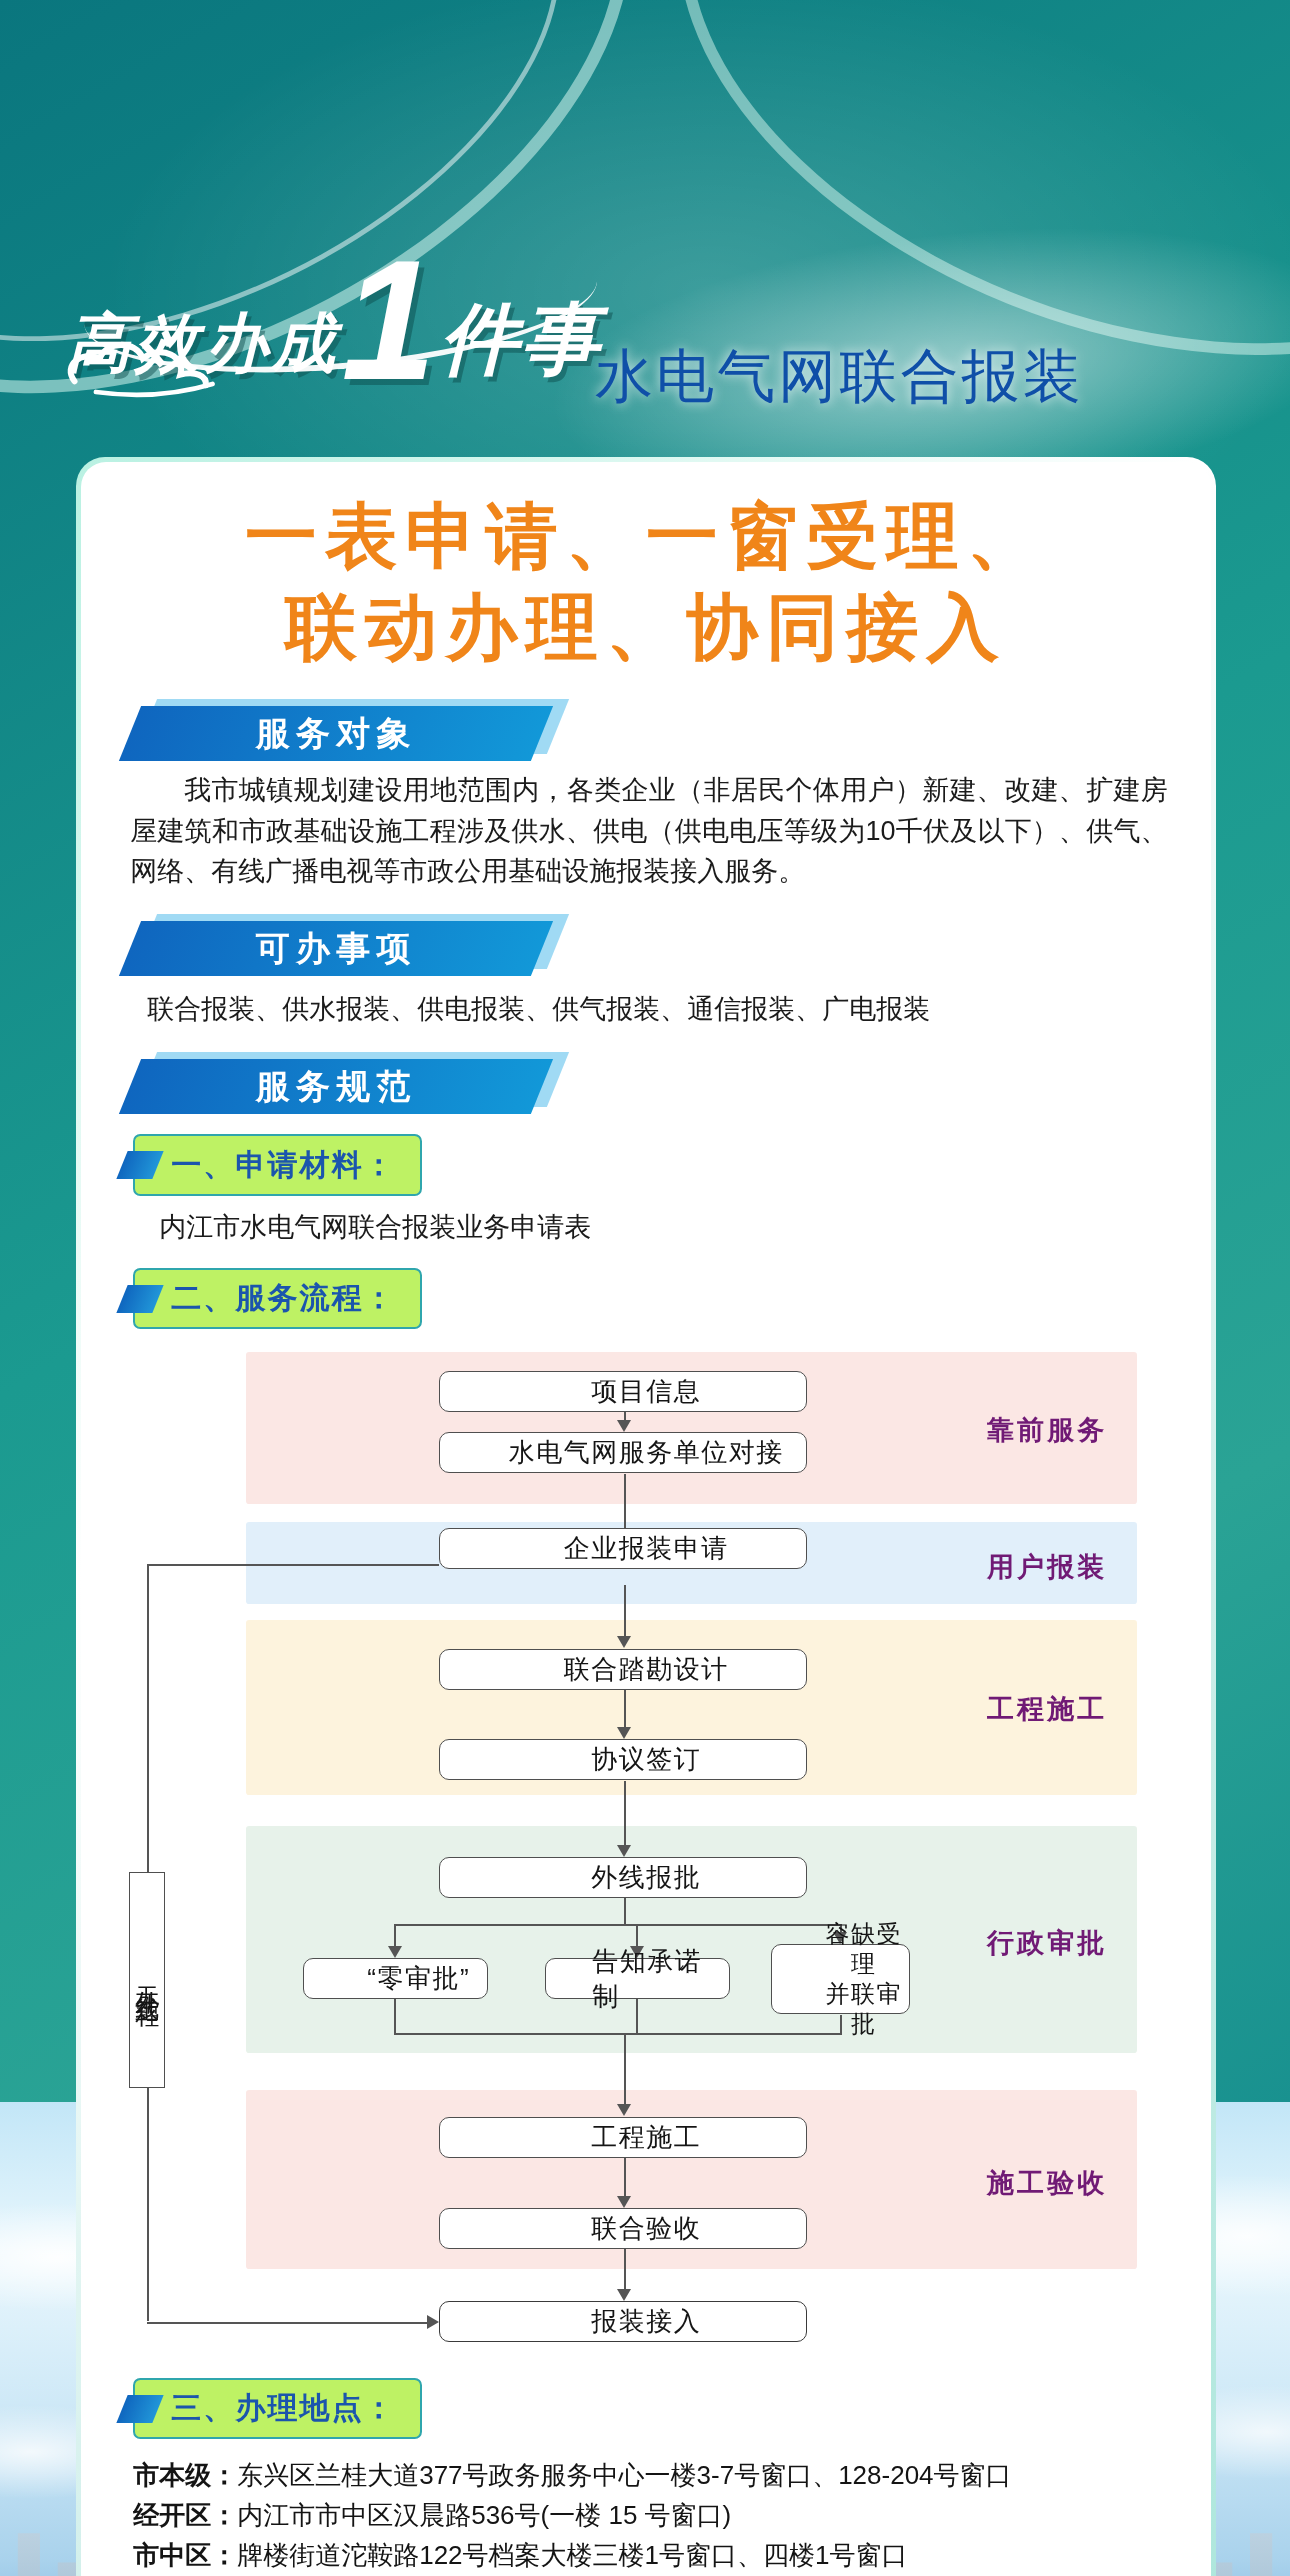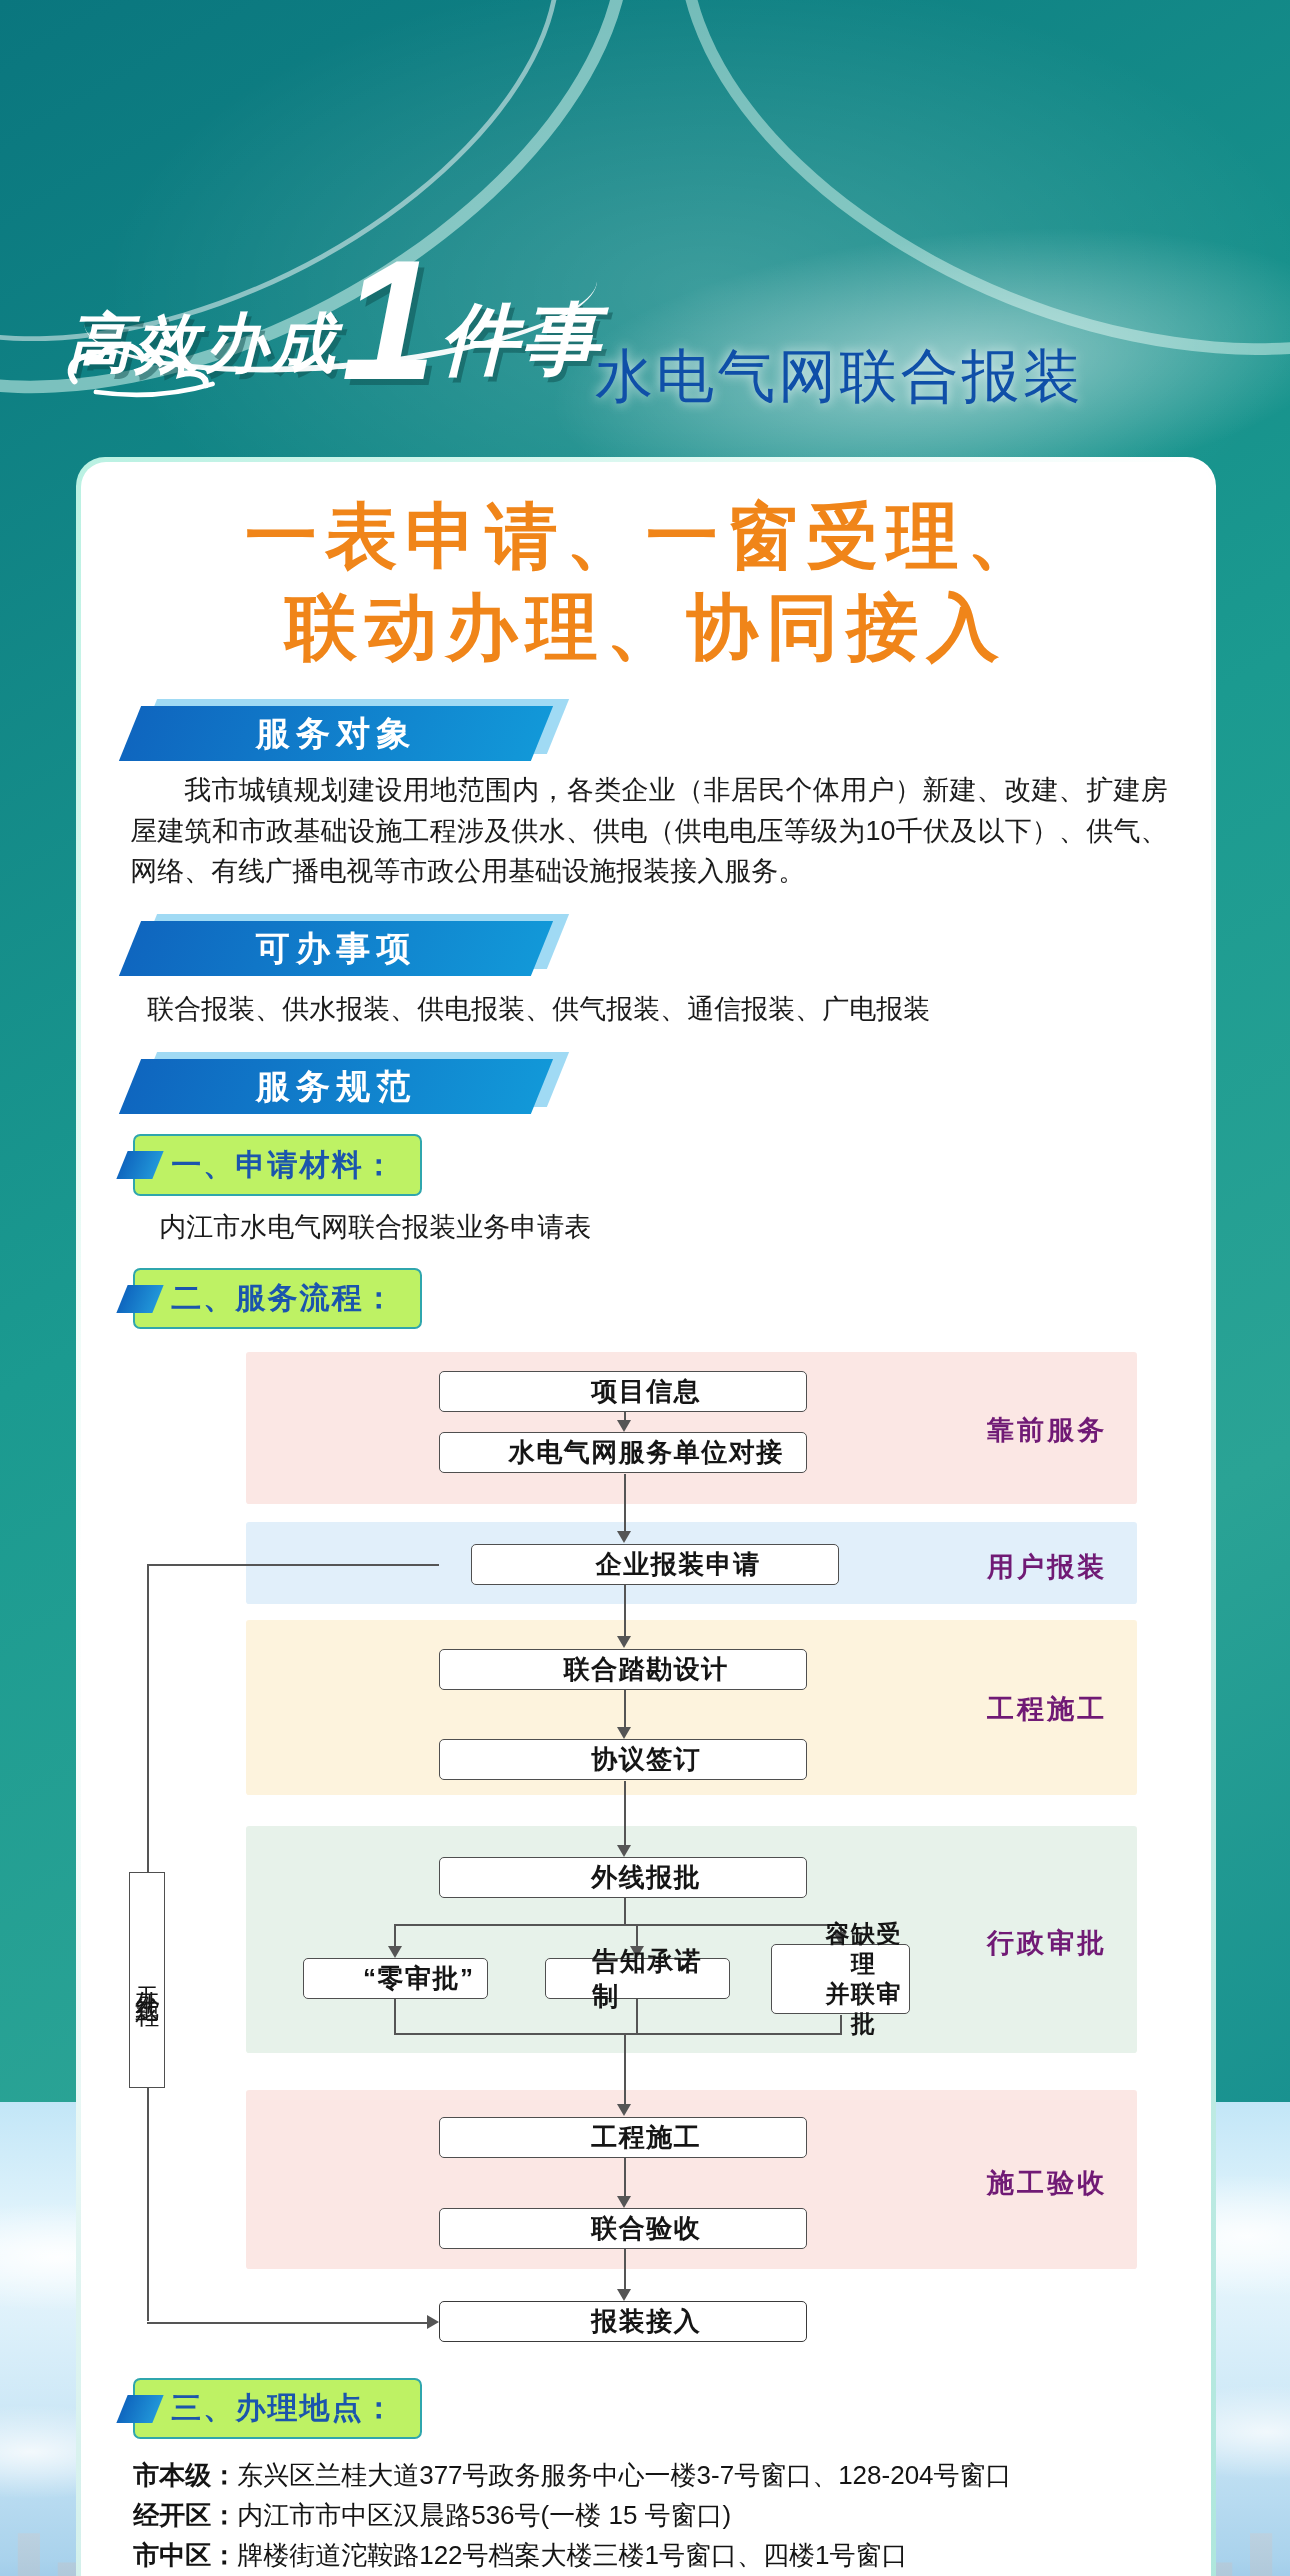--- a/index.html
+++ b/index.html
@@ -80,25 +80,25 @@
 
   
   .flow{position:relative;height:1005px;margin-top:23px;}
   .region{position:absolute;left:165px;width:891px;border-radius:3.1px;}
   #region1{top:0;height:152px;background:#fbe7e4;}
   #region2{top:170px;height:82px;background:#e1effa;}
   #region3{top:268px;height:175px;background:#fdf3dd;}
   #region4{top:474px;height:227px;background:#e7f2ea;}
   #region5{top:738px;height:179px;background:#fbe7e4;}
 
-  .fbox{position:absolute;left:358px;width:368px;height:41px;background:#fff;border:1.5px solid #4f4f4f;border-radius:5px;
-    display:flex;align-items:center;justify-content:center;font-size:26px;font-weight:700;color:#151515;letter-spacing:1.5px;box-sizing:border-box;padding-left:46px;}
+  .fbox{position:absolute;left:358px;width:368px;height:41px;background:#fff;border:1.5px solid #4f4f4f;border-radius:10px;
+    display:flex;align-items:center;justify-content:center;font-size:26px;font-weight:400;color:#151515;letter-spacing:1.5px;box-sizing:border-box;padding-left:46px;}
   #fb-project{top:18.5px;}
   #fb-dock{top:80px;}
-  #fb-apply{top:192px;margin-left:32px;}
+  #fb-apply{top:176px;}
   #fb-survey{top:297px;}
   #fb-agree{top:387px;text-align:right;}
   #fb-outline{top:505px;}
   #fb-zero{left:222px;top:606px;width:185px;}
   #fb-notify{left:464px;top:606px;width:185px;}
   #fb-tolerant{left:690px;top:592px;width:139px;height:70px;white-space:pre-line;text-align:center;line-height:1.25;font-size:24px;}
   #fb-construct{top:765px;}
   #fb-accept{top:856px;}
   #fb-access{top:949px;border-color:#3a3a3a;}
 

